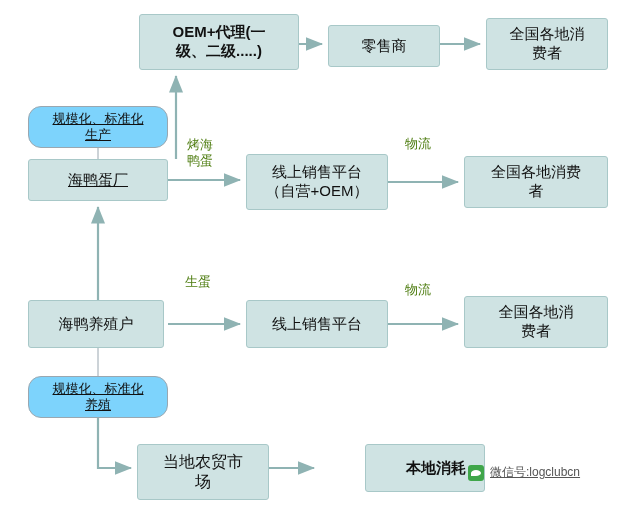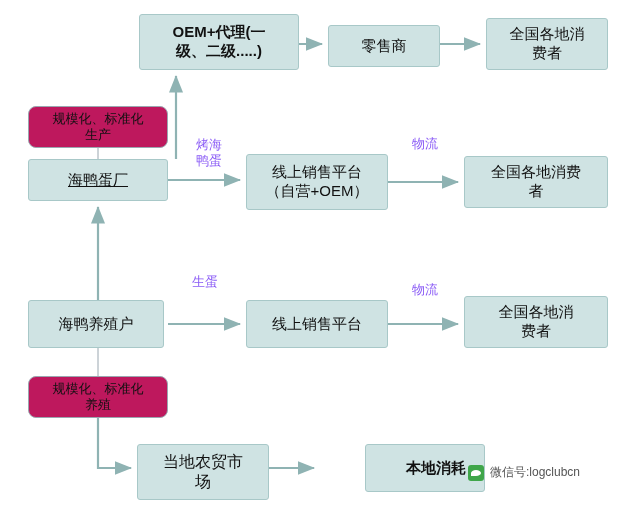--- a/index.html
+++ b/index.html
@@ -32,34 +32,35 @@
     text-align: center;
     line-height: 1.25;
     color: #111111;
   }
   .node.filled {
     background: #cfe3e3;
     border: 1px solid #a8c8c8;
     border-radius: 3px;
   }
   .node.plain {
-    background: #be185d;
+    background: #7dd3fc;
     border: 1px solid #9aa7b0;
-    border-radius: 8px;
+    border-radius: 13px;
+    text-decoration: underline;
   }
   .node.bold {
     font-weight: bold;
     margin-left: 45px;
   }
   .label {
     position: absolute;
-    color: #8b5cf6;
+    color: #4d7c0f;
     font-size: 13px;
     line-height: 1.2;
-    text-align: right;
+    text-align: center;
     white-space: pre-line;
   }
   .node-text {
     white-space: pre-line;
     padding: 0 4px;
   }
   .watermark {
     position: absolute;
     display: flex;
     align-items: center;
@@ -185,18 +186,18 @@
   <div class="node filled bold" style="left:320px; top:444px; width:120px; height:48px; font-size:15px;padding-left:22px;">
     <span class="node-text">本地消耗</span>
   </div>
 
   <div class="label" style="left:178px; top:137px; width:44px;">烤海
 鸭蛋</div>
   <div class="label" style="left:398px; top:136px; width:40px;">物流</div>
   <div class="label" style="left:178px; top:274px; width:40px;">生蛋</div>
   <div class="label" style="left:398px; top:282px; width:40px;">物流</div>
 
-  <div class="watermark" style="left:468px; top:464px;">
+  <div class="watermark" style="left:468px; top:464px;text-decoration:underline;">
     <span class="wm-logo"></span>
     <span>微信号:logclubcn</span>
   </div>
 
 </div>
 
 </body></html>

